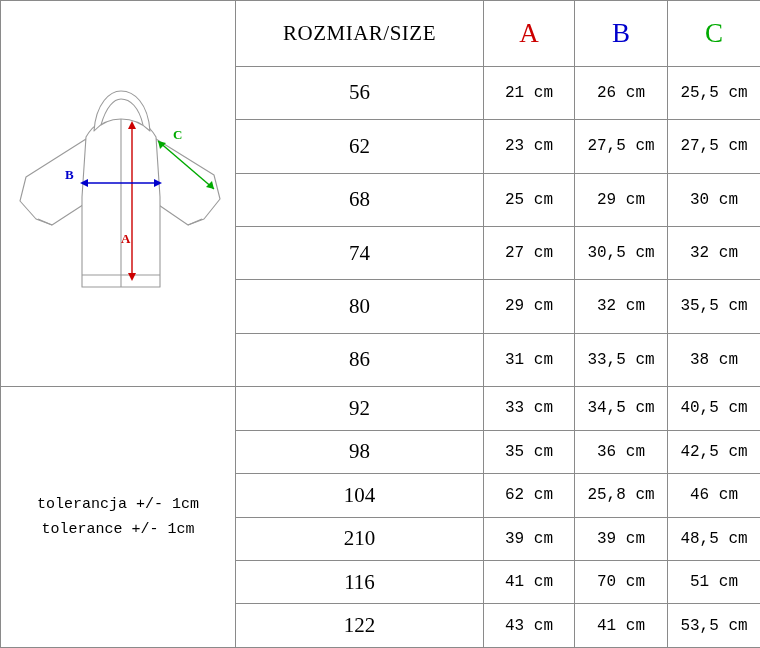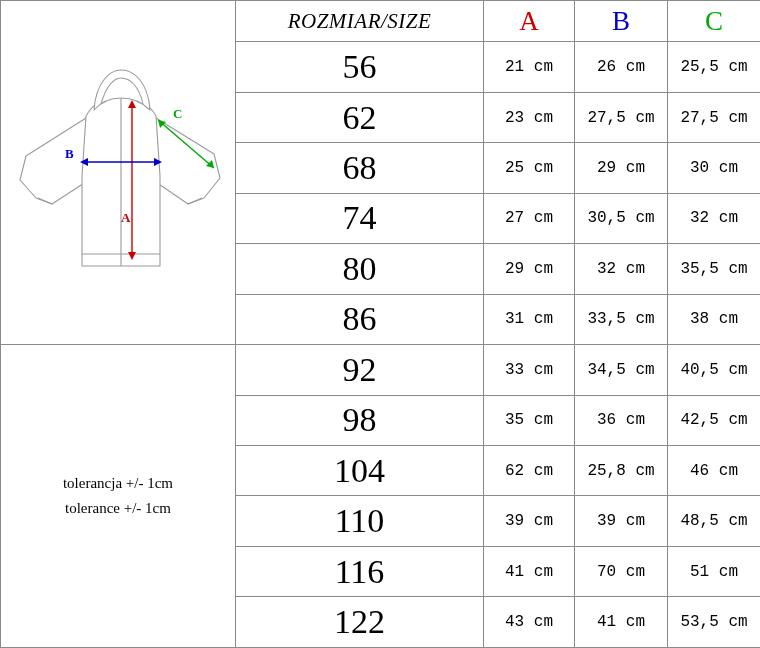--- a/index.html
+++ b/index.html
@@ -38,40 +38,40 @@
   .col-ill { width: 235px; }
   .col-size { width: 248px; }
   .col-a { width: 91px; }
   .col-b { width: 93px; }
   .col-c { width: 93px; }
 
   .header-title {
     font-size: 21px;
     font-family: "Liberation Serif", serif;
     letter-spacing: 0.5px;
-    font-style: italic;
   }
   .header-letter {
     font-size: 27px;
     font-weight: normal;
   }
   .letter-a { color: #cc0000; }
   .letter-b { color: #0000cc; }
   .letter-c { color: #00aa00; }
 
   .size-val {
-    font-size: 34px;
+    font-size: 21px;
   }
   .meas-val {
     font-size: 16px;
     font-family: Liberation Mono, monospace;
   }
   .tolerance {
     font-size: 15px;
     line-height: 1.7;
+    font-family: Liberation Mono, monospace;
   }
   .illustration-cell {
     position: relative;
   }
   .illu-wrap {
     position: relative;
     width: 220px;
     height: 230px;
     margin: 0 auto;
   }
@@ -210,21 +210,21 @@
       <td class="meas-val">36 cm</td>
       <td class="meas-val">42,5 cm</td>
     </tr>
     <tr>
       <td class="size-val">104</td>
       <td class="meas-val">62 cm</td>
       <td class="meas-val">25,8 cm</td>
       <td class="meas-val">46 cm</td>
     </tr>
     <tr>
-      <td class="size-val">110</td>
+      <td class="size-val">210</td>
       <td class="meas-val">39 cm</td>
       <td class="meas-val">39 cm</td>
       <td class="meas-val">48,5 cm</td>
     </tr>
     <tr>
       <td class="size-val">116</td>
       <td class="meas-val">41 cm</td>
       <td class="meas-val">70 cm</td>
       <td class="meas-val">51 cm</td>
     </tr>

